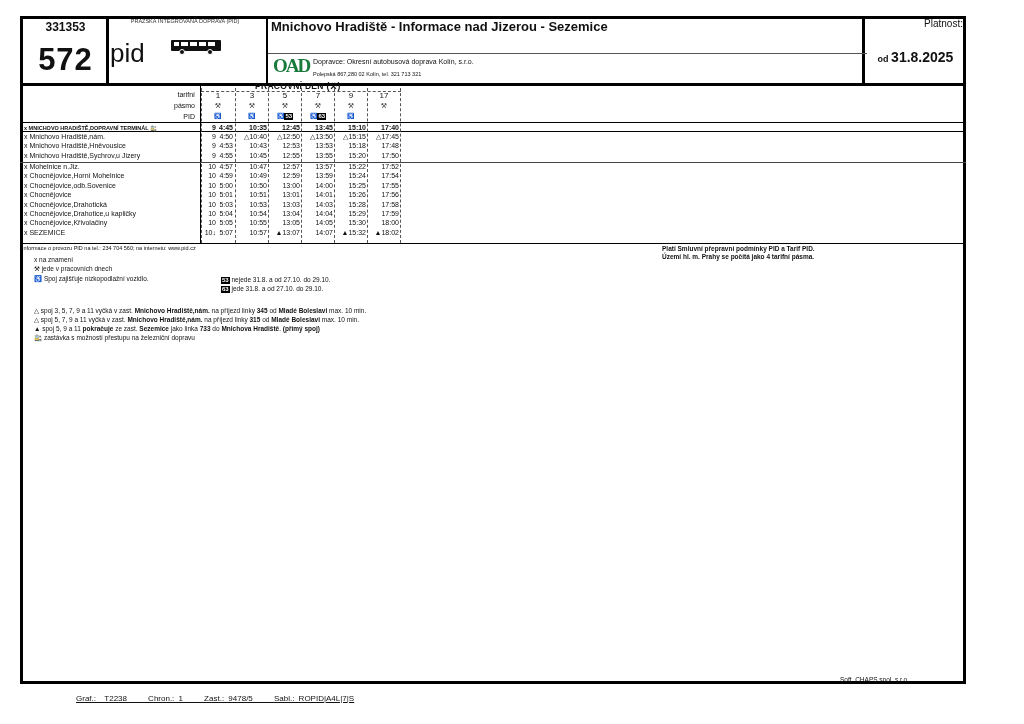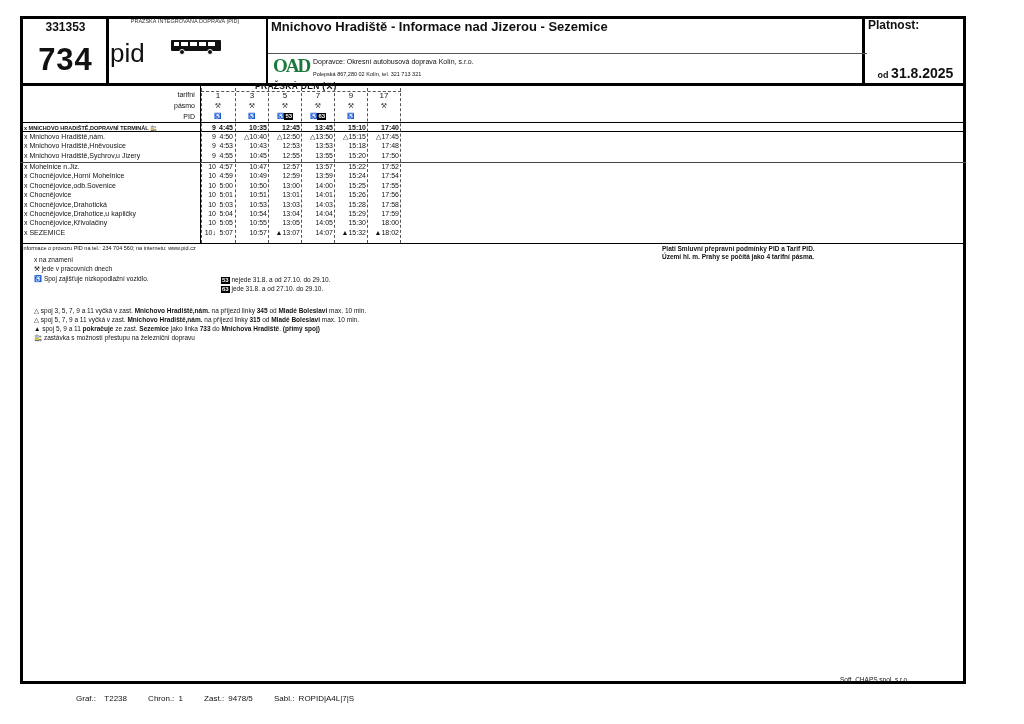--- a/index.html
+++ b/index.html
@@ -10,22 +10,22 @@
   .vline { position:absolute; background:#000; }
   .hdr-id { left:23px; top:20px; width:85px; text-align:center; font-size:12px; font-weight:bold; }
   .hdr-num { left:23px; top:42px; width:85px; text-align:center; font-size:31px; font-weight:bold; letter-spacing:1px; }
   .pid-small { left:110px; top:18px; width:150px; text-align:center; font-size:5.5px; color:#333; }
   .pid-logo { left:110px; top:38px; font-size:26px; font-weight:normal; }
   .bus { left:170px; top:39px; }
   .route-title { left:271px; top:19px; font-size:13px; font-weight:bold; }
   .oad { left:273px; top:55px; font-size:19px; font-weight:bold; color:#1a7a3c; letter-spacing:-2px; font-family:"Liberation Serif", serif; }
   .carrier1 { left:313px; top:58px; font-size:7px; }
   .carrier2 { left:313px; top:71px; font-size:5.5px; }
-  .valid-label { left:868px; top:18px; width:95px; text-align:left; font-size:12px; font-weight:bold; }
-  .valid-date { left:868px; top:49px; width:95px; text-align:center; font-size:9px; font-weight:bold;margin-top:16px; }
+  .valid-label { left:868px; top:18px; width:95px; text-align:right; font-size:10px; font-weight:normal; }
+  .valid-date { left:868px; top:49px; width:95px; text-align:center; font-size:9px; font-weight:bold; }
   .valid-date b { font-size:14px; }
   .day-title { left:255px; top:81px; font-size:8.5px; font-weight:bold; letter-spacing:.3px; }
   .hlabel { font-size:7px; text-align:right; width:60px; }
   .colhead { position:absolute; font-size:8px; text-align:center; width:30px; }
   .sym { position:absolute; font-size:7px; text-align:center; width:30px; color:#444; }
   .row { position:absolute; left:22px; width:380px; height:8.5px; font-size:7px; line-height:8.5px; }
   .row .stop { position:absolute; left:2px; white-space:nowrap; }
   .row .zone { position:absolute; left:150px; width:44px; text-align:right; }
   .row.first { font-weight:bold; font-size:5.5px; }
   .row.first .zone, .row.first .t { font-size:7px; }
@@ -50,21 +50,21 @@
 <div class="vline" style="left:862px;top:16px;width:3px;height:69px;"></div>
 <div class="hline" style="left:268px;top:53px;width:594px;height:1px;background:#555;"></div>
 <div class="hline" style="left:862px;top:53px;width:5px;height:1px;background:#555;"></div>
 <div class="vline" style="left:200px;top:86px;width:1px;height:157px;"></div>
 <div class="hline" style="left:20px;top:122px;width:946px;height:1px;"></div>
 <div class="hline" style="left:20px;top:131px;width:946px;height:1px;"></div>
 <div class="hline" style="left:20px;top:162px;width:946px;height:1px;background:#444;"></div>
 <div class="hline" style="left:20px;top:243px;width:946px;height:1px;"></div>
 
 <div class="abs hdr-id">331353</div>
-<div class="abs hdr-num">734</div>
+<div class="abs hdr-num">572</div>
 <div class="abs pid-small">PRAŽSKÁ INTEGROVANÁ DOPRAVA (PID)</div>
 <div class="abs pid-logo">pid</div>
 <div class="abs bus">
   <svg width="52" height="16" viewBox="0 0 52 16">
     <rect x="1" y="1" width="50" height="11" rx="1" fill="#111"></rect>
     <rect x="4" y="3" width="5" height="4" fill="#fff"></rect>
       <rect x="11" y="3" width="7" height="4" fill="#fff"></rect>
     <rect x="20" y="3" width="7" height="4" fill="#fff"></rect>
       <rect x="29" y="3" width="7" height="4" fill="#fff"></rect>
     <rect x="38" y="3" width="7" height="4" fill="#fff"></rect>
@@ -72,21 +72,21 @@
     <circle cx="40" cy="13" r="2.5" fill="#111" stroke="#fff" stroke-width="1"></circle>
   </svg>
 </div>
 <div class="abs route-title">Mnichovo Hradiště - Informace nad Jizerou - Sezemice</div>
 <div class="abs oad">OAD</div>
 <div class="abs carrier1">Dopravce: Okresní autobusová doprava Kolín, s.r.o.</div>
 <div class="abs carrier2">Polepská 867,280 02 Kolín, tel. 321 713 321</div>
 <div class="abs valid-label">Platnost:</div>
 <div class="abs valid-date"><span>od</span> <b>31.8.2025</b></div>
 
-<div class="abs day-title">PRAŽSKÁ DEN (⚒)</div>
+<div class="abs day-title">PRACOVNÍ DEN (⚒)</div>
 <div class="abs hlabel" style="left:135px;top:91px;">tarifní</div>
 <div class="abs hlabel" style="left:135px;top:102px;">pásmo</div>
 <div class="abs hlabel" style="left:135px;top:113px;">PID</div>
 
 <div id="grid">
     <div class="dash" style="left:201px;top:88px;height:155px;"></div>
     <div class="dash" style="left:235px;top:88px;height:155px;"></div>
     <div class="dash" style="left:268px;top:88px;height:155px;"></div>
     <div class="dash" style="left:301px;top:88px;height:155px;"></div>
     <div class="dash" style="left:334px;top:88px;height:155px;"></div>
@@ -243,13 +243,13 @@
     <div class="note legend" style="left:34px;top:307px;"><span>△   </span><span>spoj 3, 5, 7, 9 a 11 vyčká v zast. </span><b>Mnichovo Hradiště,nám.</b><span> na příjezd linky </span><b>345</b><span> od </span><b>Mladé Boleslavi</b><span> max. 10 min.</span></div>
     <div class="note legend" style="left:34px;top:316px;"><span>△   </span><span>spoj 5, 7, 9 a 11 vyčká v zast. </span><b>Mnichovo Hradiště,nám.</b><span> na příjezd linky </span><b>315</b><span> od </span><b>Mladé Boleslavi</b><span> max. 10 min.</span></div>
     <div class="note legend" style="left:34px;top:325px;"><span>▲   </span><span>spoj 5, 9 a 11 </span><b>pokračuje</b><span> ze zast. </span><b>Sezemice</b><span> jako linka </span><b>733</b><span> do </span><b>Mnichova Hradiště</b><span>. </span><b>(přímý spoj)</b></div>
     <div class="note legend" style="left:34px;top:334px;"><span>🚉   </span><span>zastávka s možností přestupu na železniční dopravu</span></div>
   </div>
 <div class="abs rules">
   <div>Platí Smluvní přepravní podmínky PID a Tarif PID.</div>
   <div>Území hl. m. Prahy se počítá jako 4 tarifní pásma.</div>
 </div>
 <div class="abs soft">Soft. CHAPS spol. s r.o.</div>
-<div class="abs footer" style="white-space:pre;">Graf.:  T2238     Chron.: 1     Zast.: 9478/5     Sabl.: ROPID|A4L|7|S</div>
+<div class="abs footer" style="white-space:pre;text-decoration:underline;">Graf.:  T2238     Chron.: 1     Zast.: 9478/5     Sabl.: ROPID|A4L|7|S</div>
 
 </body></html>

